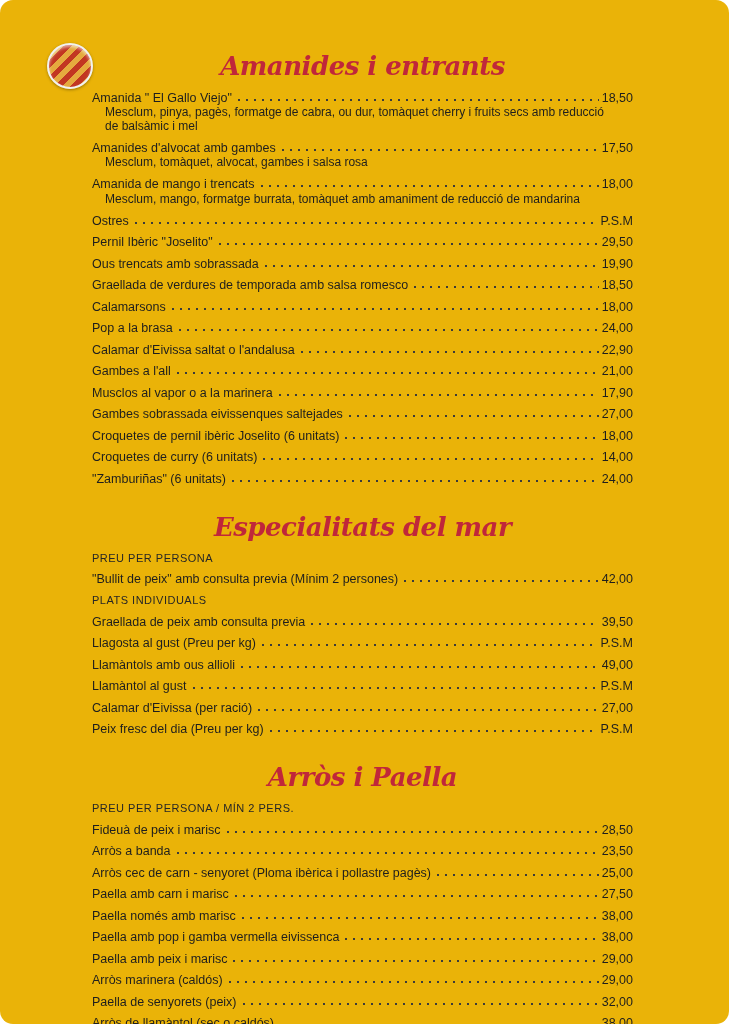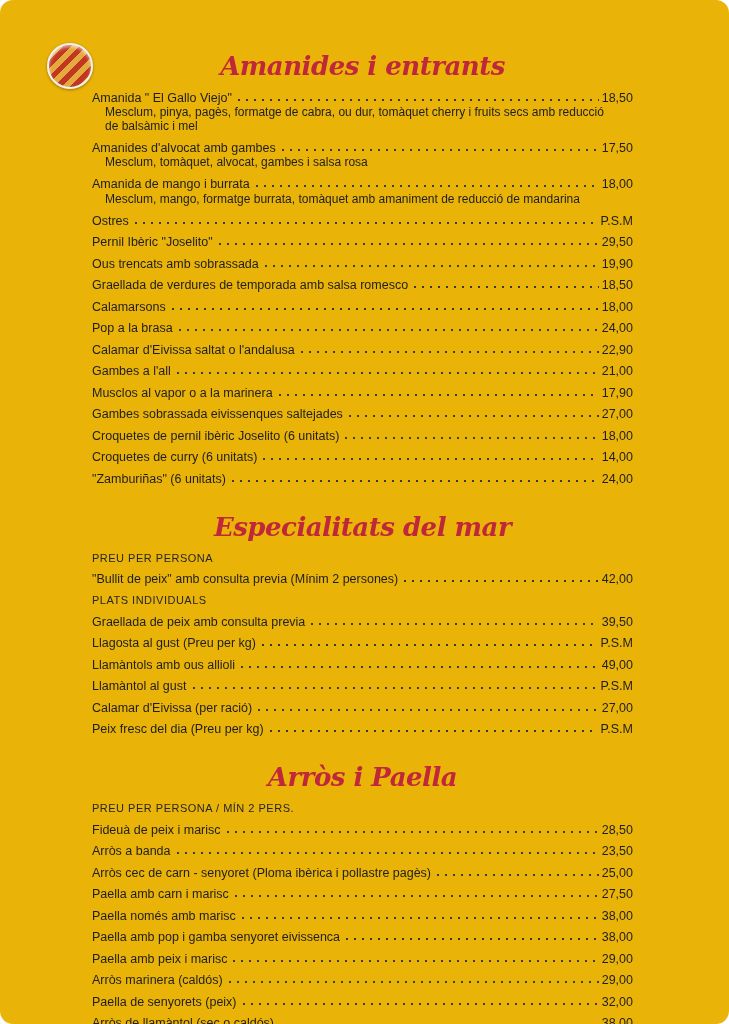--- a/index.html
+++ b/index.html
@@ -57,21 +57,21 @@
             <span class="price">18,50</span>
           </div>
           <div class="desc">Mesclum, pinya, pagès, formatge de cabra, ou dur, tomàquet cherry i fruits secs amb reducció de balsàmic i mel</div>
           <div class="row">
             <span class="item-name">Amanides d'alvocat amb gambes</span>
             <span class="leader"></span>
             <span class="price">17,50</span>
           </div>
           <div class="desc">Mesclum, tomàquet, alvocat, gambes i salsa rosa</div>
           <div class="row">
-            <span class="item-name">Amanida de mango i burrata</span>
+            <span class="item-name">Amanida de mango i trencats</span>
             <span class="leader"></span>
             <span class="price">18,00</span>
           </div>
           <div class="desc">Mesclum, mango, formatge burrata, tomàquet amb amaniment de reducció de mandarina</div>
           <div class="row">
             <span class="item-name">Ostres</span>
             <span class="leader"></span>
             <span class="price">P.S.M</span>
           </div>
           <div class="row">
@@ -197,21 +197,21 @@
             <span class="item-name">Paella amb carn i marisc</span>
             <span class="leader"></span>
             <span class="price">27,50</span>
           </div>
           <div class="row">
             <span class="item-name">Paella només amb marisc</span>
             <span class="leader"></span>
             <span class="price">38,00</span>
           </div>
           <div class="row">
-            <span class="item-name">Paella amb pop i gamba senyoret eivissenca</span>
+            <span class="item-name">Paella amb pop i gamba vermella eivissenca</span>
             <span class="leader"></span>
             <span class="price">38,00</span>
           </div>
           <div class="row">
             <span class="item-name">Paella amb peix i marisc</span>
             <span class="leader"></span>
             <span class="price">29,00</span>
           </div>
           <div class="row">
             <span class="item-name">Arròs marinera (caldós)</span>

